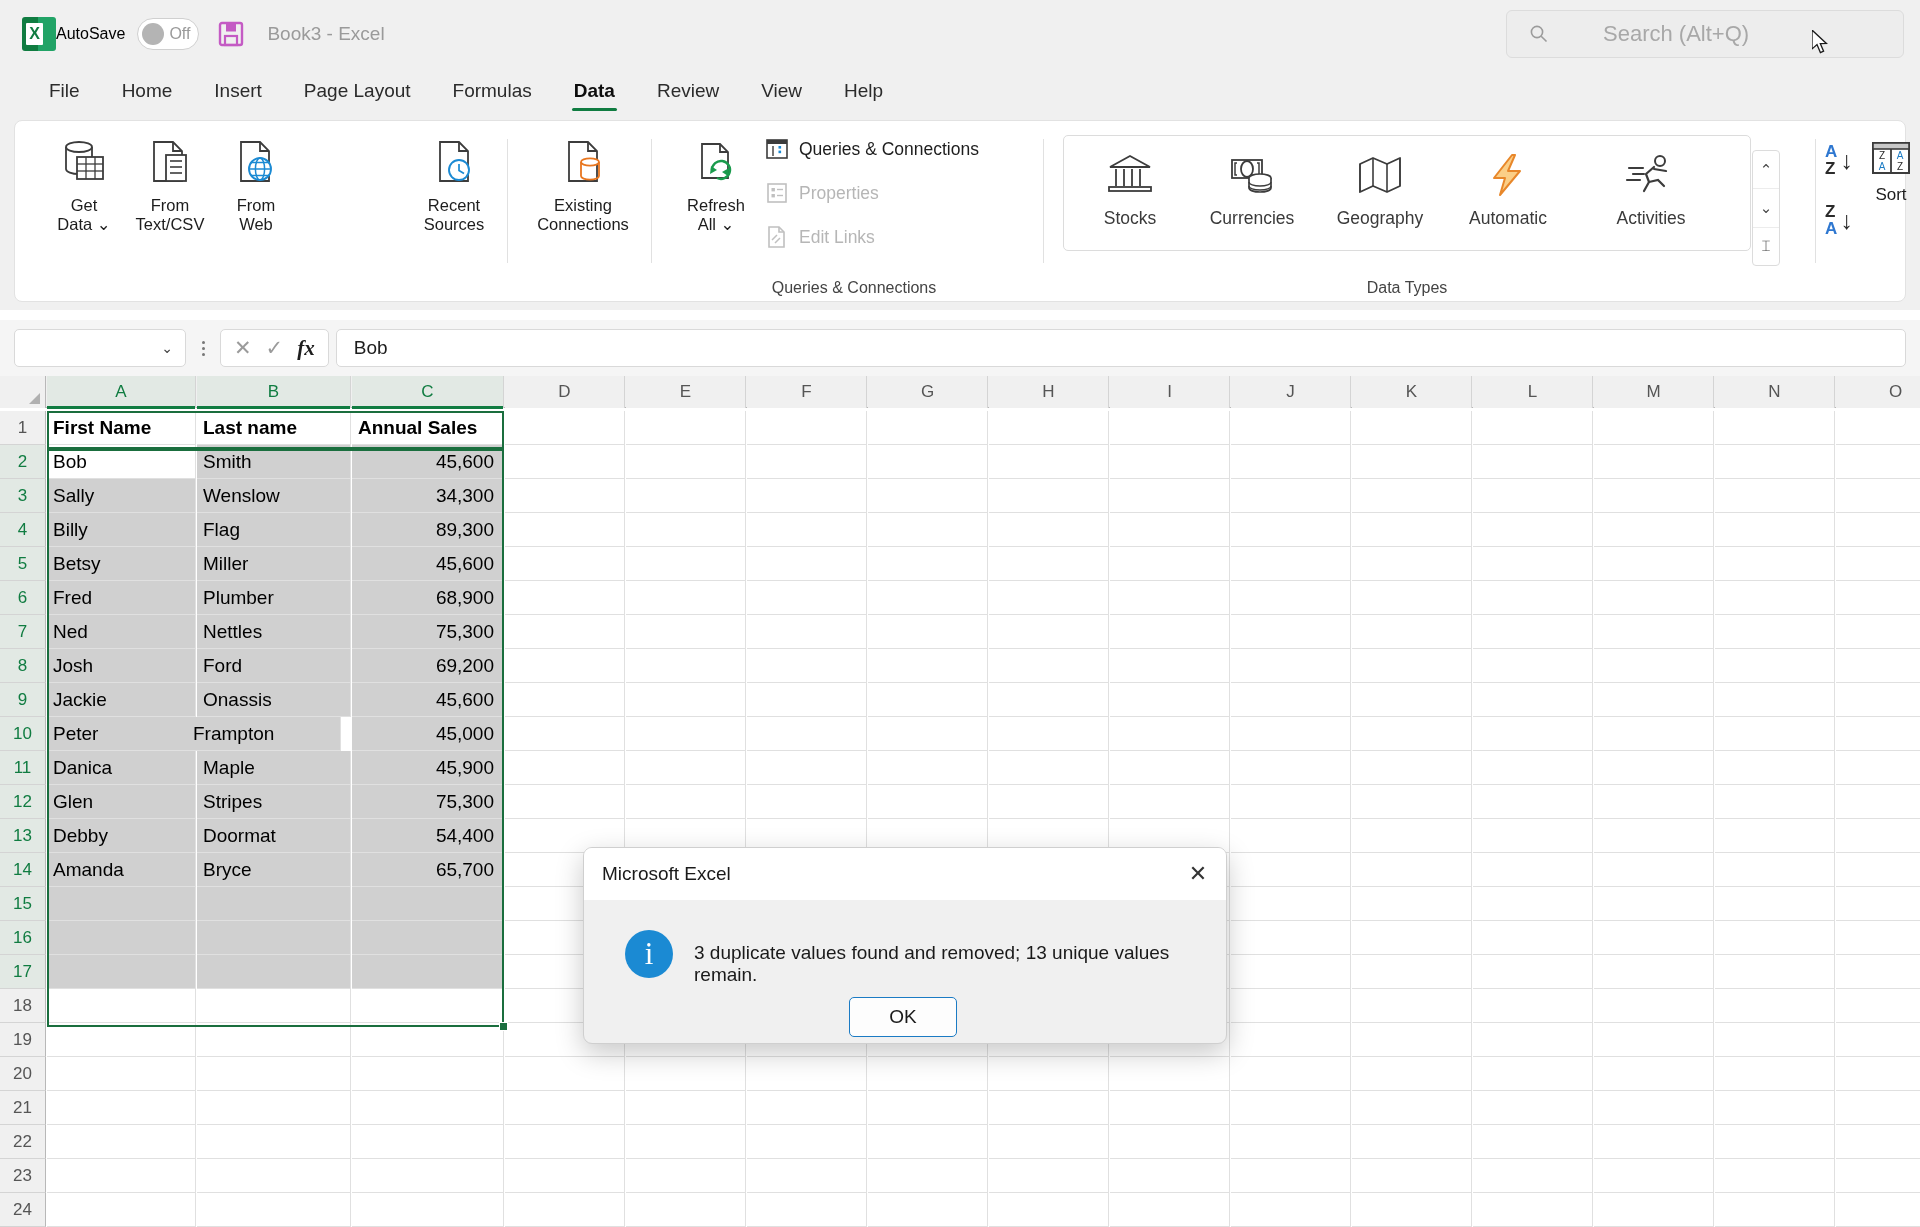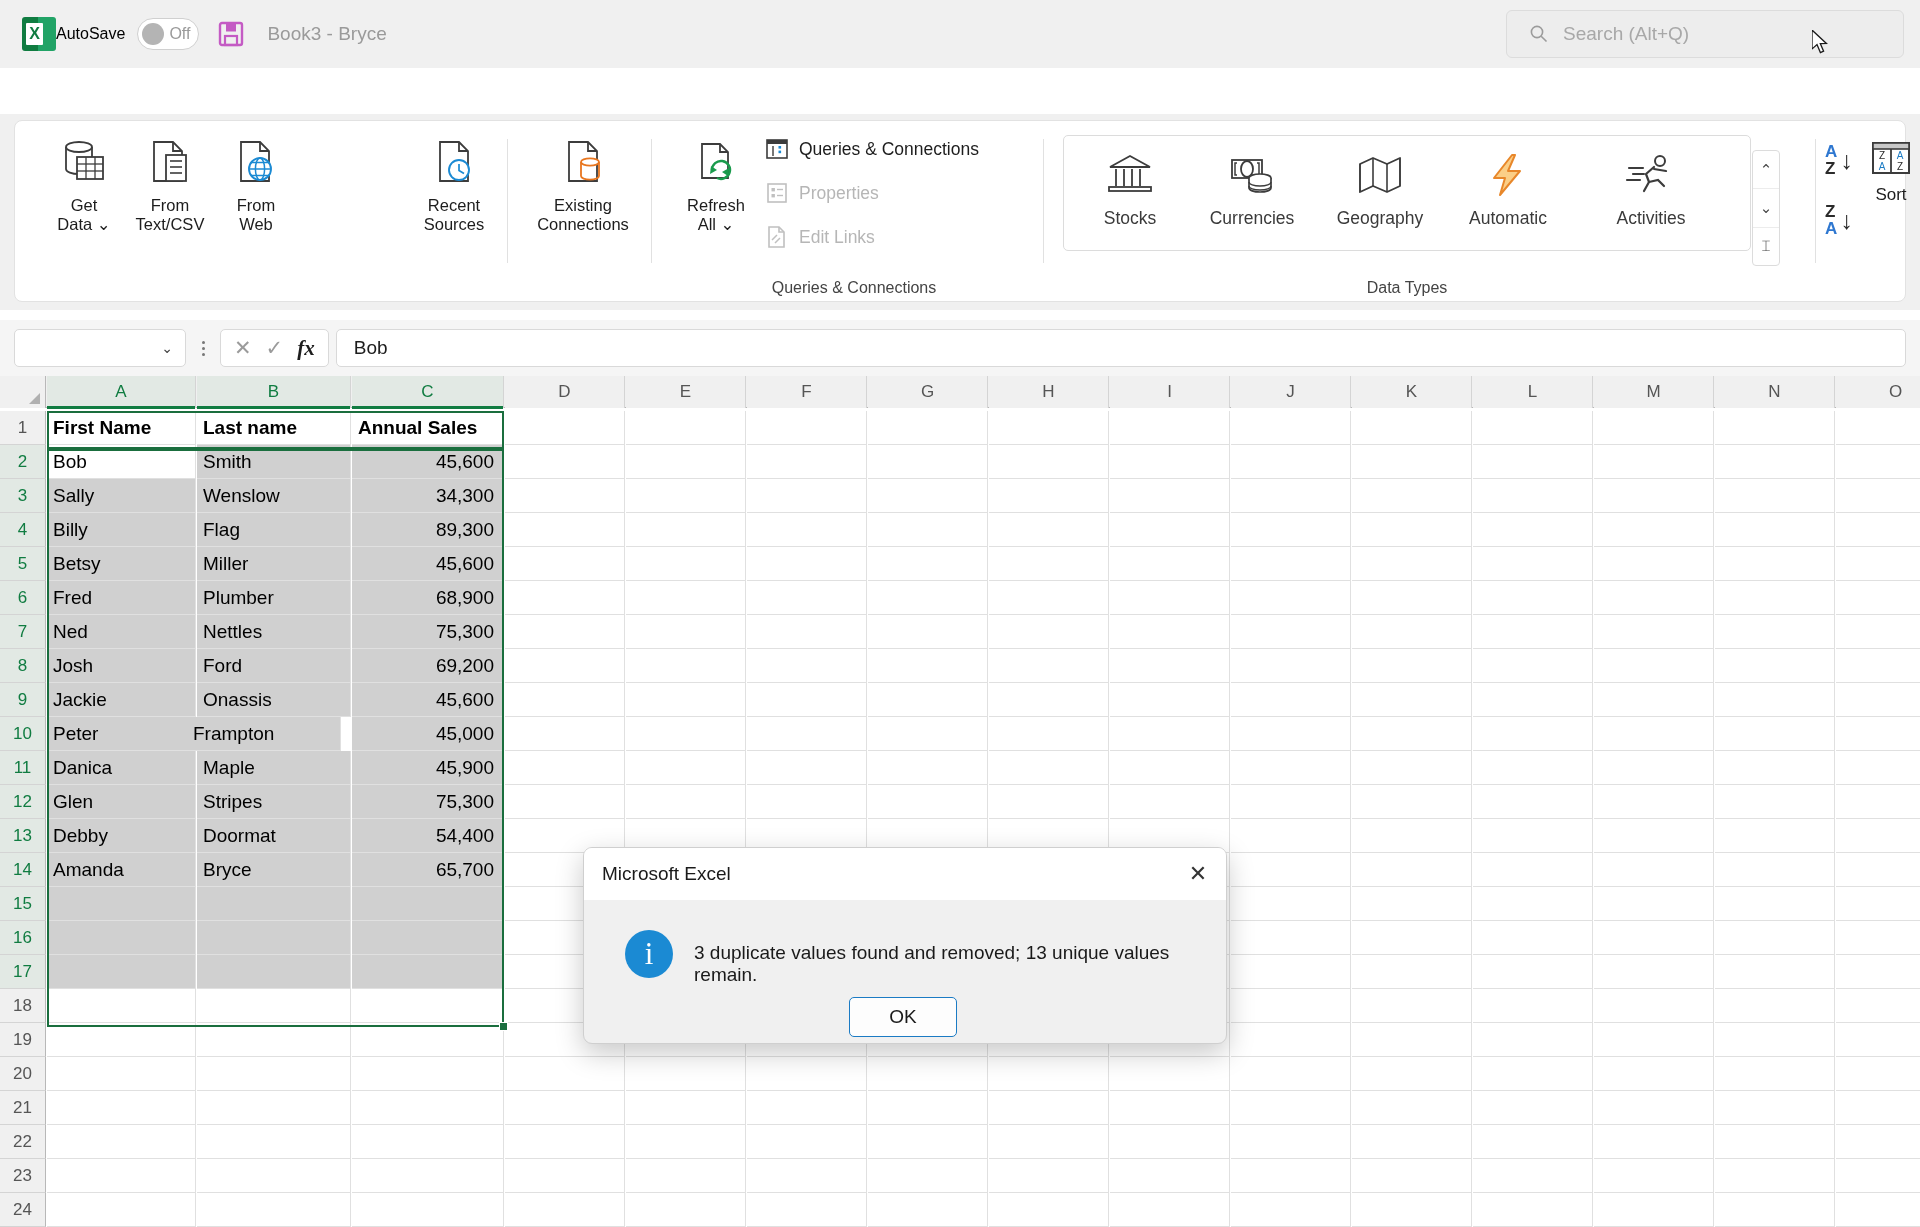--- a/index.html
+++ b/index.html
@@ -36,21 +36,21 @@
   }
   .autosave-off { font-size: 16px; color: #9a9a9a; margin-left: 5px; }
   .save-icon { margin-left: 18px; width: 28px; height: 28px; position: relative; flex:none; }
   .save-icon svg { display: block; }
   .doc-title { margin-left: 22px; font-size: 19px; color: #9a9a9a; }
   .search-box {
     position: absolute; right: 16px; top: 10px; width: 398px; height: 48px;
     background: #ededed; border: 1px solid #dcdcdc; border-radius: 6px;
     display: flex; align-items: center; padding-left: 22px; gap: 14px;
   }
-  .search-text { font-size: 19px; color: #a8a8a8; }
+  .search-text { font-size: 22px; color: #a8a8a8; margin-left: 40px; }
   .cursor-arrow { position: absolute; left: 1812px; top: 30px; width: 18px; height: 26px; }
 
   
   .tabs {
     position: absolute; top: 68px; left: 0; width: 1920px; height: 46px;
     background: #f0f0f0; display: flex; align-items: center; padding-left: 28px; gap: 0;
   }
   .tab {
     font-size: 19px; color: #2b2b2b; padding: 0 21px; height: 46px;
     line-height: 46px; position: relative; cursor: default; white-space: nowrap;
@@ -238,34 +238,45 @@
       <div class="autosave-knob"></div>
       <div class="autosave-off">Off</div>
     </div>
     <div class="save-icon">
       <svg width="28" height="28" viewBox="0 0 28 28">
         <rect x="3" y="3" width="22" height="22" rx="2" fill="none" stroke="#c45bc4" stroke-width="2.4"></rect>
         <rect x="9" y="3.5" width="10" height="8" fill="#c45bc4"></rect>
         <rect x="8" y="16" width="12" height="9" fill="none" stroke="#c45bc4" stroke-width="2.2"></rect>
       </svg>
     </div>
-    <div class="doc-title">Book3  -  Bryce</div>
+    <div class="doc-title">Book3  -  Excel</div>
 
     <div class="search-box">
       <svg width="20" height="20" viewBox="0 0 20 20">
         <circle cx="8" cy="8" r="5.6" fill="none" stroke="#9b9b9b" stroke-width="1.6"></circle>
         <line x1="12.2" y1="12.2" x2="17.5" y2="17.5" stroke="#9b9b9b" stroke-width="1.6"></line>
       </svg>
       <span class="search-text">Search (Alt+Q)</span>
     </div>
     <svg class="cursor-arrow" viewBox="0 0 18 26">
       <polygon points="0,0 0,19 5,14.6 8.4,22.6 11.6,21.2 8.3,13.6 14.4,13.4" fill="#fff" stroke="#1a1a1a" stroke-width="1.3"></polygon>
     </svg>
   </div>
 
+  <div class="tabs">
+    <div class="tab">File</div>
+    <div class="tab">Home</div>
+    <div class="tab">Insert</div>
+    <div class="tab">Page Layout</div>
+    <div class="tab">Formulas</div>
+    <div class="tab active">Data</div>
+    <div class="tab">Review</div>
+    <div class="tab">View</div>
+    <div class="tab">Help</div>
+  </div>
 
   <div class="ribbon">
     <div class="ribbon-inner">
 
       <div class="group" style="left:14px; width:622px;">
 
         <div class="big-btn" style="left:12px;">
           <div class="ic">
             <svg width="52" height="52" viewBox="0 0 52 52">
               <ellipse cx="21" cy="11" rx="13" ry="5" fill="#fff" stroke="#3c3c3c" stroke-width="1.8"></ellipse>

